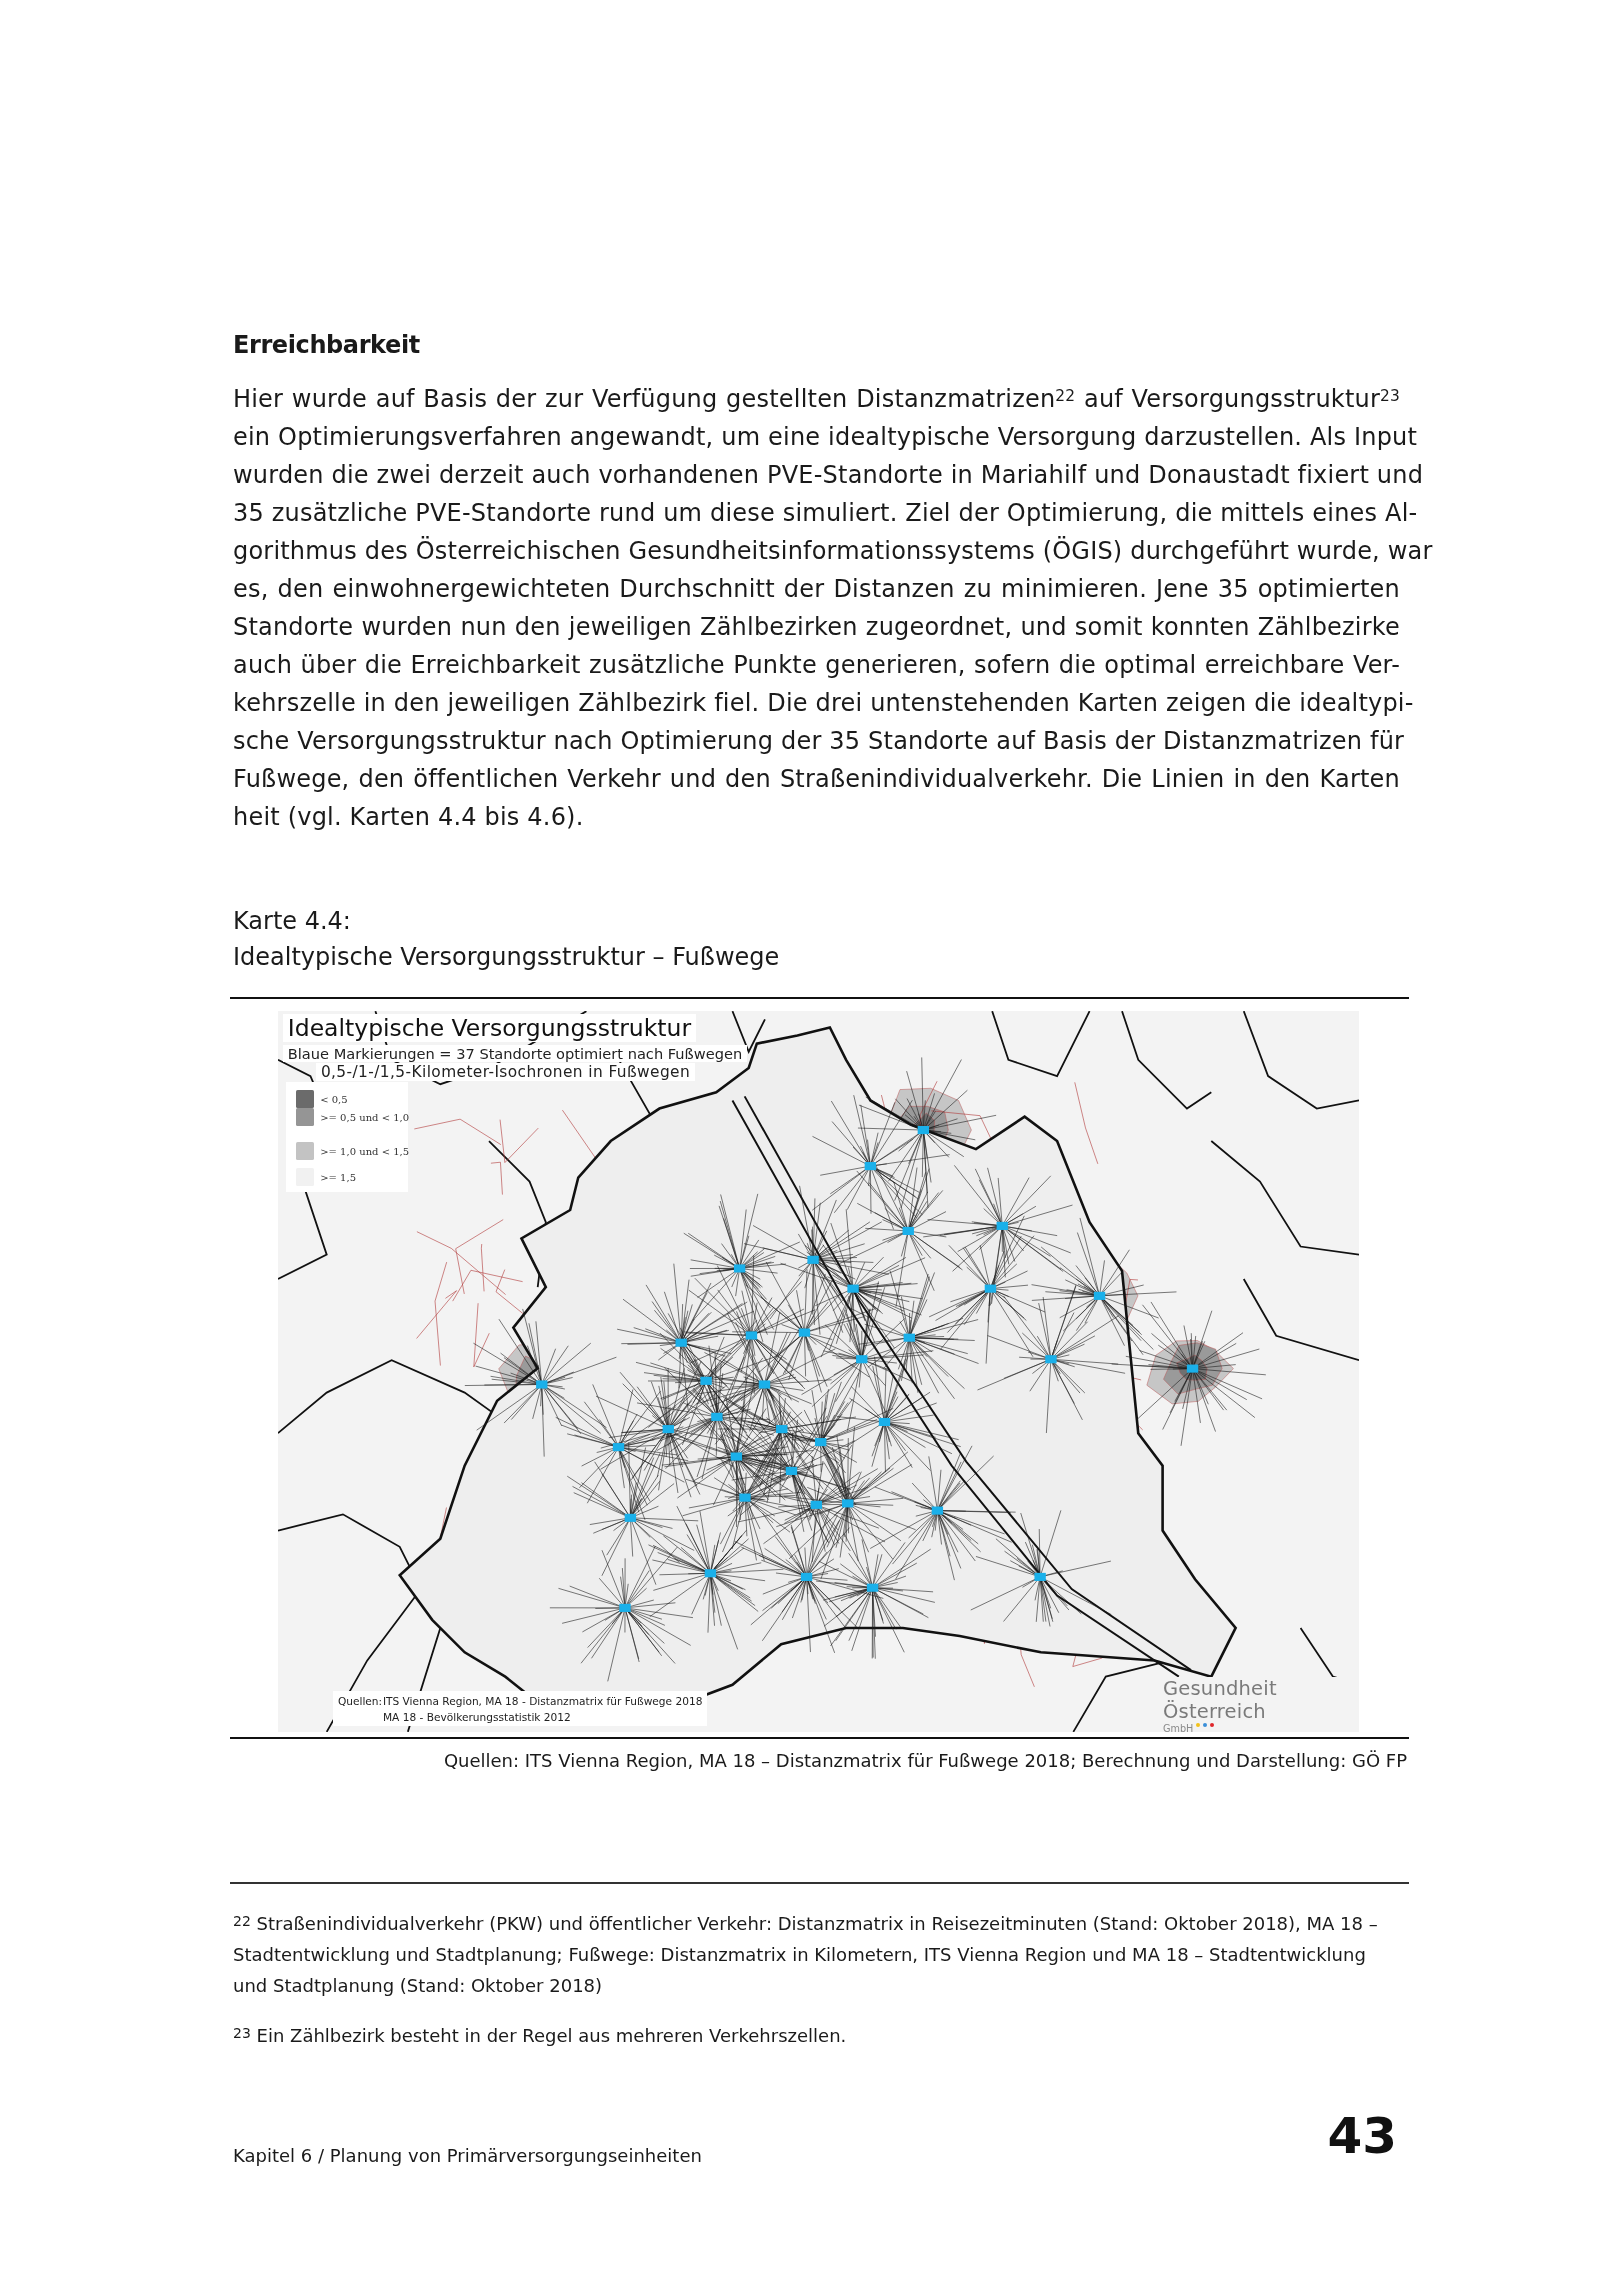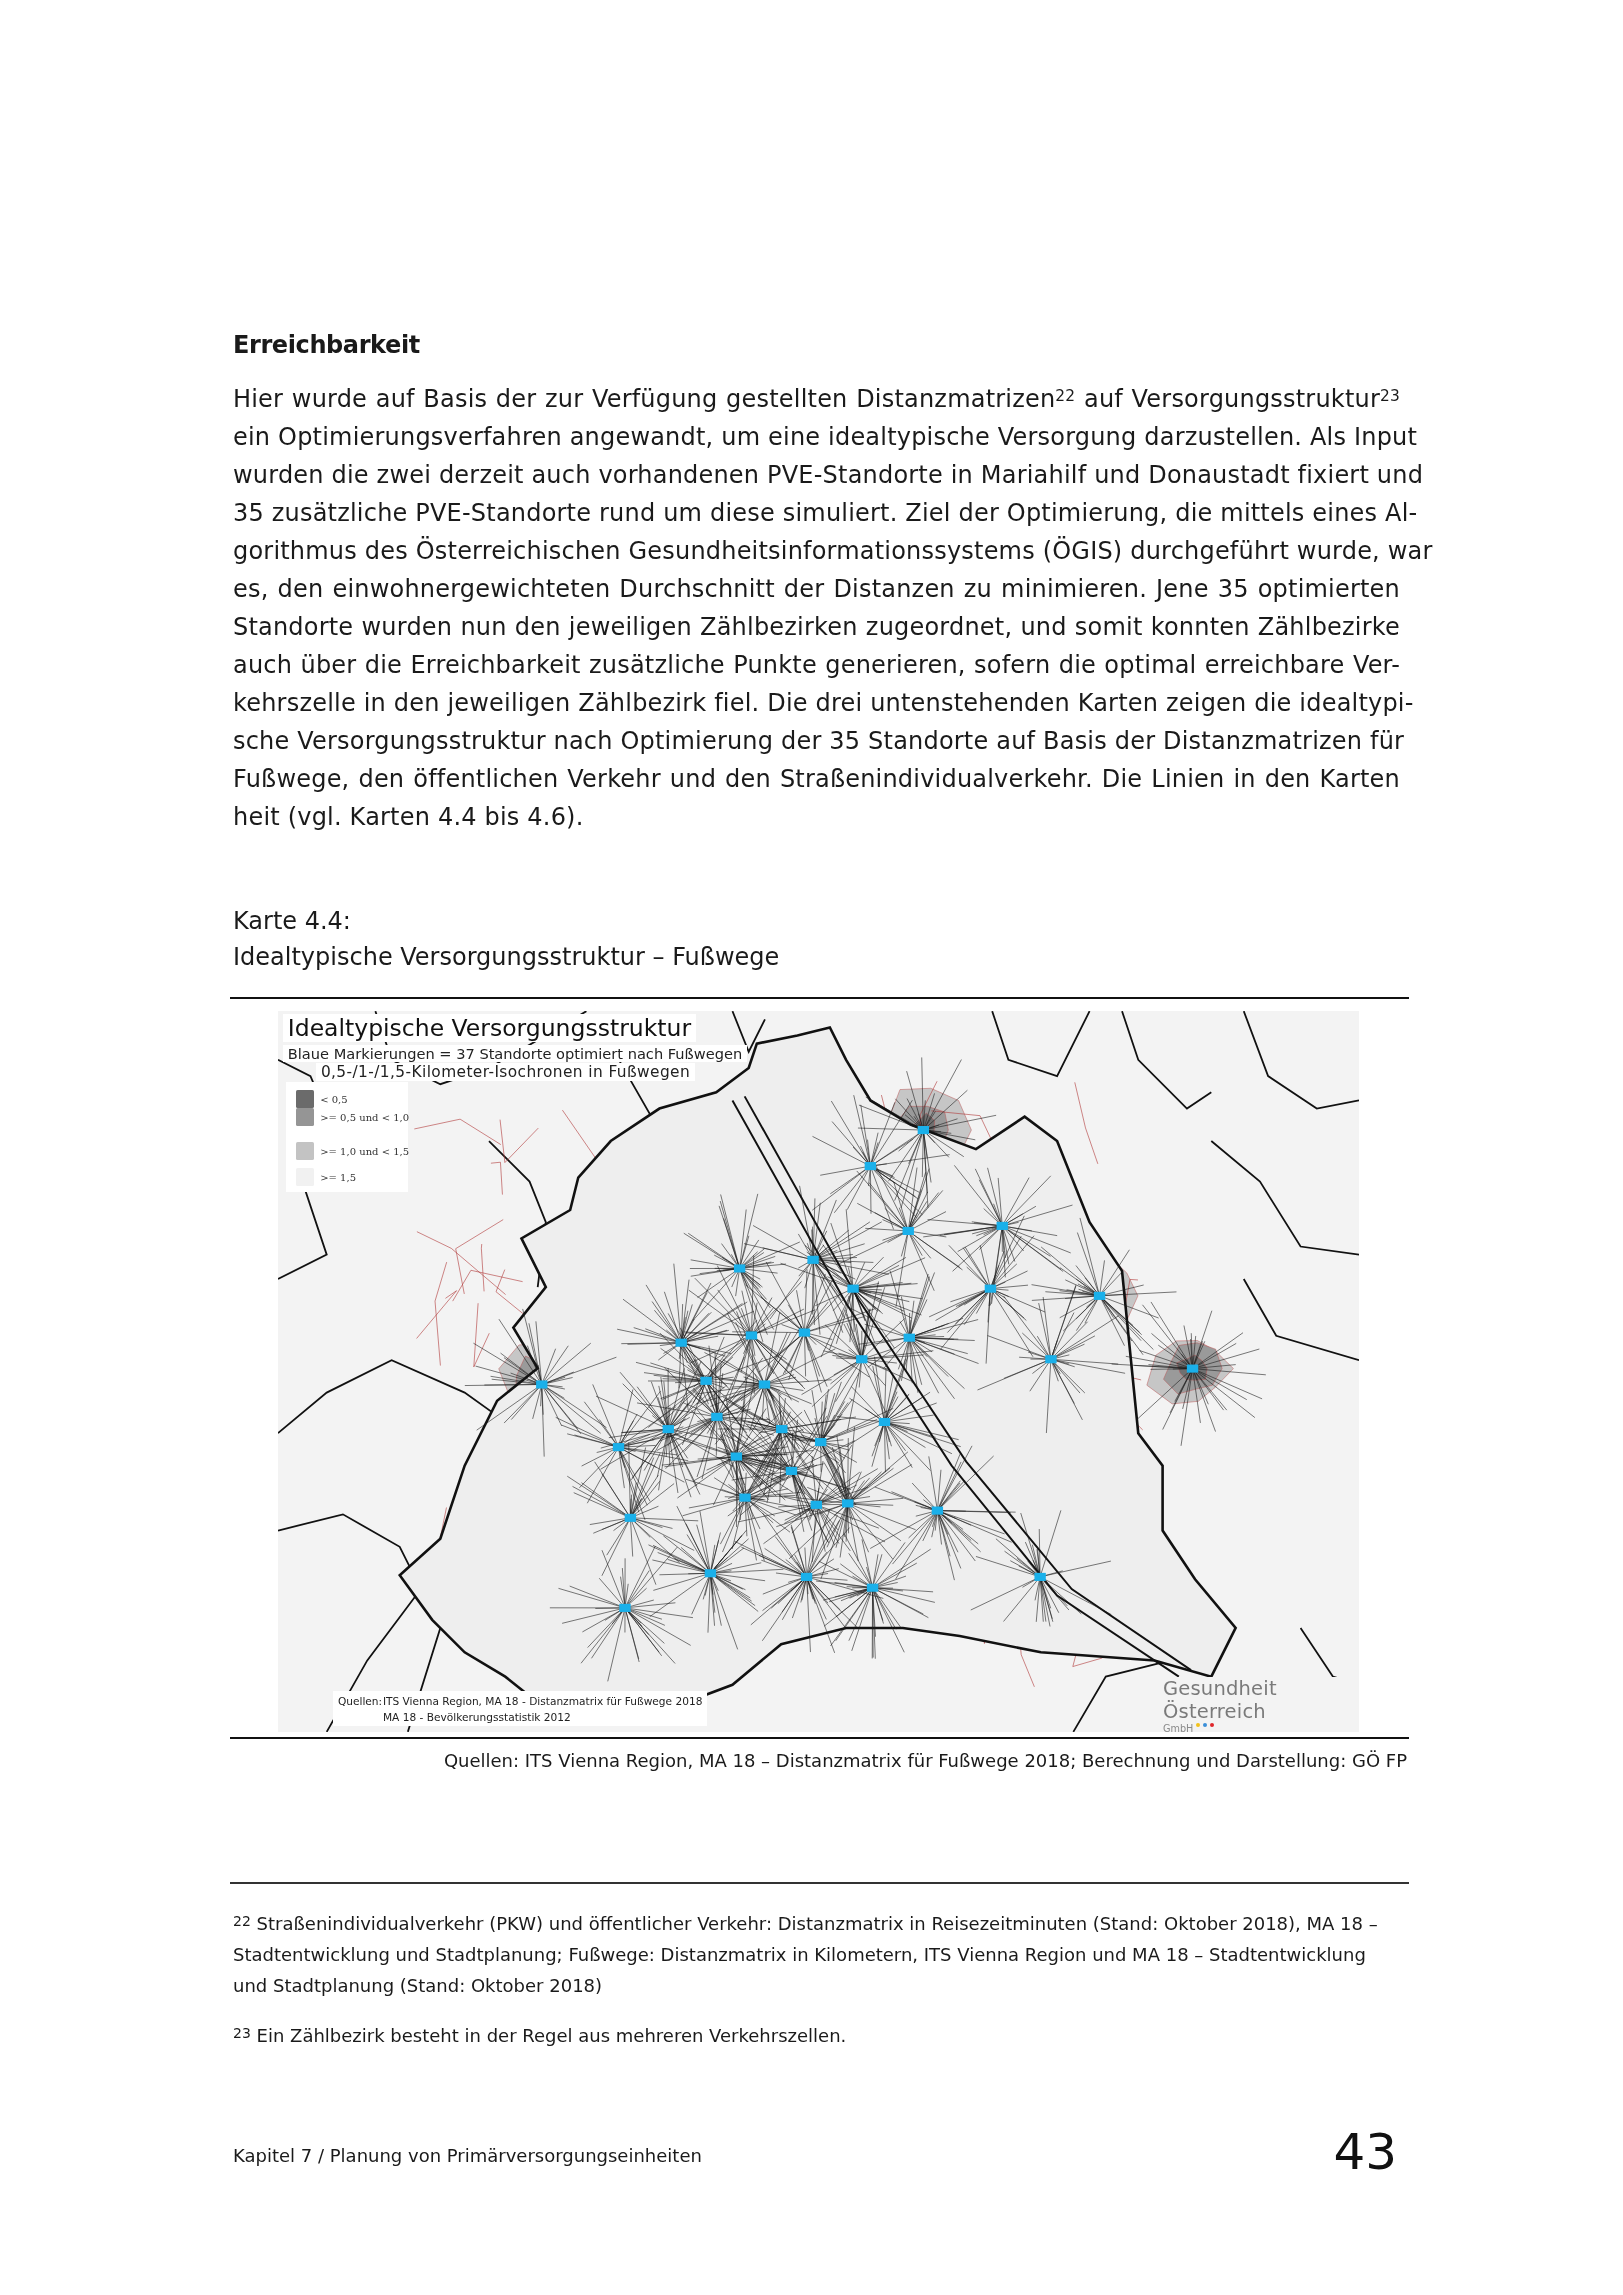--- a/index.html
+++ b/index.html
@@ -32,21 +32,21 @@
   .brand-name { font-size: 19.5px; color: #7a7a7a; letter-spacing: 0.2px; }
   .brand-sub { font-size: 9.7px; color: #8a8a8a; display: flex; align-items: flex-start; gap: 3px; }
   .dot { width: 4px; height: 4px; border-radius: 50%; display: inline-block; }
   .figure-source { right: 216px; top: 1750px; font-size: 18px; color: #1a1a1a; white-space: nowrap; }
   .fn-rule { left: 230px; top: 1882px; width: 1179px; height: 1.6px; background: #333; }
   .footnote { left: 233px; width: 1169px; font-size: 18px; line-height: 31px; color: #1a1a1a; }
   .footnote sup { font-size: 14px; top: -1.6px; }
   .fn22 { top: 1908px; }
   .fn23 { top: 2020px; }
   .footer-left { left: 233px; top: 2145px; font-size: 18px; color: #1a1a1a; }
-  .page-num { right: 226px; top: 2107px; font-size: 50px; color: #111; font-weight: 400; margin-top: 16px; }
+  .page-num { right: 226px; top: 2107px; font-size: 50px; color: #111; font-weight: 700; }
 </style>
 </head>
 <body>
 
 <div class="abs heading">Erreichbarkeit</div>
 
 <div class="abs body-text" id="body-paragraph">
     <span class="line"><span>Hier wurde auf Basis der zur Verfügung gestellten Distanzmatrizen</span><sup>22</sup><span> auf Versorgungsstruktur</span><sup>23</sup></span>
     <span class="line"><span>ein Optimierungsverfahren angewandt, um eine idealtypische Versorgung darzustellen. Als Input</span></span>
     <span class="line"><span>wurden die zwei derzeit auch vorhandenen PVE-Standorte in Mariahilf und Donaustadt fixiert und</span></span>
@@ -1825,15 +1825,15 @@
 <div class="abs fn-rule"></div>
 <div class="abs footnote fn22">
   <sup>22</sup>
   <span>Straßenindividualverkehr (PKW) und öffentlicher Verkehr: Distanzmatrix in Reisezeitminuten (Stand: Oktober 2018), MA 18 – Stadtentwicklung und Stadtplanung; Fußwege: Distanzmatrix in Kilometern, ITS Vienna Region und MA 18 – Stadtentwicklung und Stadtplanung (Stand: Oktober 2018)</span>
 </div>
 <div class="abs footnote fn23">
   <sup>23</sup>
   <span>Ein Zählbezirk besteht in der Regel aus mehreren Verkehrszellen.</span>
 </div>
 
-<div class="abs footer-left">Kapitel 7 / Planung von Primärversorgungseinheiten</div>
+<div class="abs footer-left">Kapitel 6 / Planung von Primärversorgungseinheiten</div>
 <div class="abs page-num">43</div>
 
 
 </body></html>

